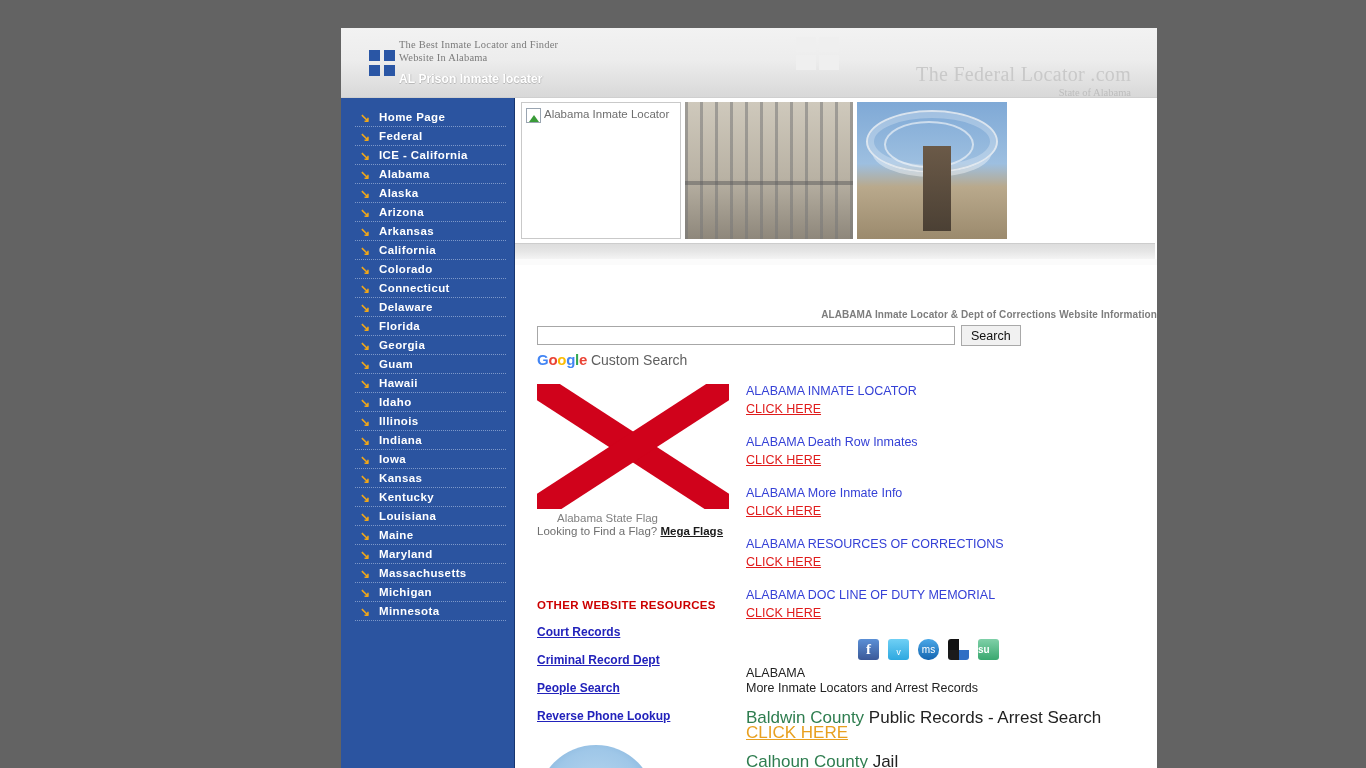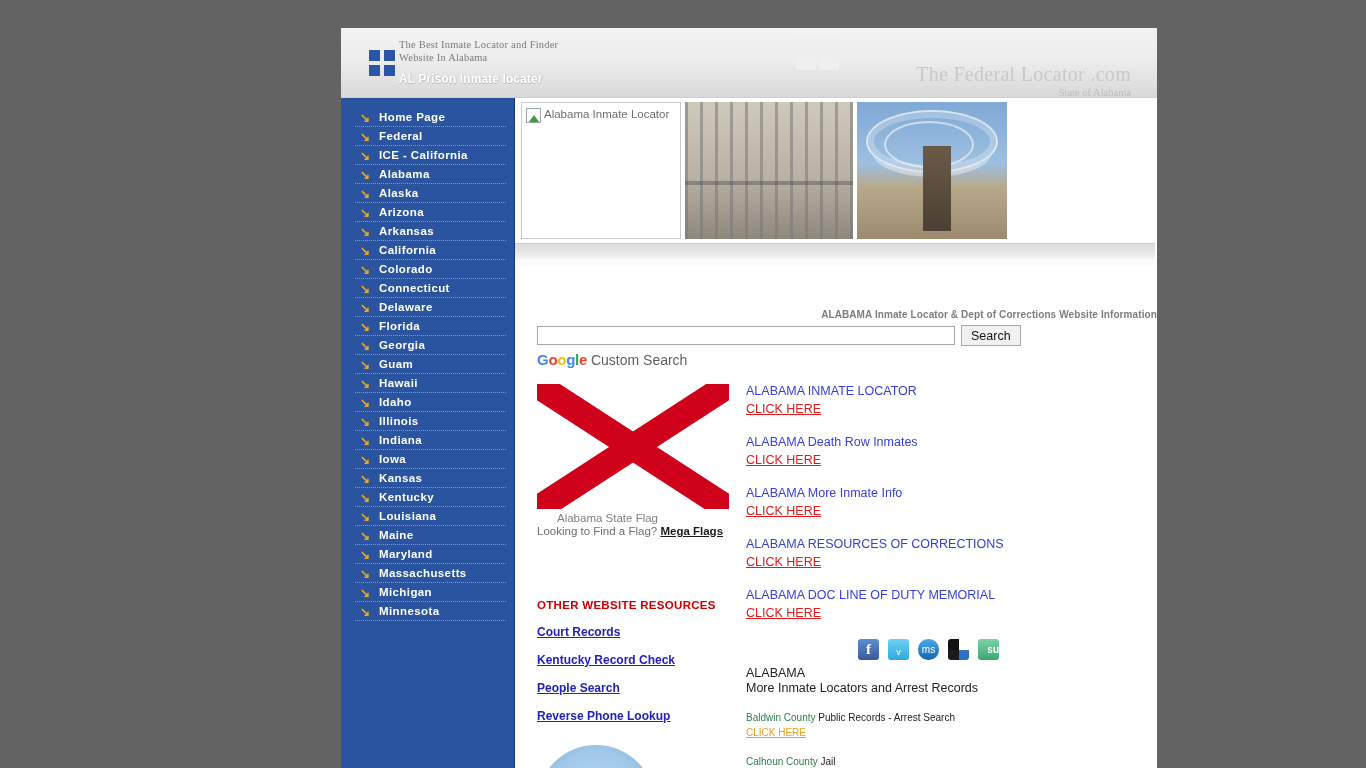--- a/index.html
+++ b/index.html
@@ -214,24 +214,24 @@
   .soc { width: 21px; height: 21px; border-radius: 3px; position: relative; }
   .soc-fb { background: linear-gradient(#5b8fd6,#3b5998); color:#fff; font-family:"Liberation Serif",serif; font-weight:bold; font-size:15px; text-align:center; line-height:21px; }
   .soc-tw { background: linear-gradient(#6fd0f5,#2ea8e0); color:#fff; font-size:13px; text-align:center; line-height:21px; }
   .soc-ms { background: linear-gradient(#4aa8e8,#1565b0); color:#fff; font-size:10px; text-align:center; line-height:21px;border-radius:10px; }
   .soc-dl { background:#fff; overflow:hidden; }
   .soc-dl i { position:absolute; width:50%; height:50%; }
   .soc-dl i:nth-child(1){left:0;top:0;background:#111}
   .soc-dl i:nth-child(2){left:50%;top:0;background:#fff}
   .soc-dl i:nth-child(3){left:0;top:50%;background:#1b1b1b}
   .soc-dl i:nth-child(4){left:50%;top:50%;background:#2f6fc4}
-  .soc-su { background: linear-gradient(#7fd0a8,#3aa86f); color:#fff; font-size:10px; font-weight:bold; text-align:right; line-height:21px; }
+  .soc-su { background: linear-gradient(#7fd0a8,#3aa86f); color:#fff; font-size:10px; font-weight:bold; text-align:left; line-height:21px; }
 
   .al-head { font-size: 12.5px; color: #222; line-height: 15px; margin-bottom: 14px; }
-  .cty { margin-bottom: 14px; font-size: 10px; line-height: 15px; }
+  .cty { margin-bottom: 14px; font-size: 17px; line-height: 15px; }
   .cty-name { color: #2e7d4f; }
   .cty-rest { color: #222; }
   .cty-click { color: #e8a020; text-decoration: underline; cursor:pointer; }
 </style>
 </head>
 <body>
 
 <div id="page">
 
   <div id="header">
@@ -407,21 +407,21 @@
           <div class="flag"></div>
           <div class="flag-cap">Alabama State Flag</div>
           <div class="flag-cap2">
             <span>Looking to Find a Flag?</span>
             <a href="#">Mega Flags</a>
           </div>
 
           <div class="res-title">OTHER WEBSITE RESOURCES</div>
           <div>
               <a class="res-link" href="#">Court Records</a>
-              <a class="res-link" href="#">Kentucky Record Check</a>
+              <a class="res-link" href="#">Criminal Record Dept</a>
               <a class="res-link" href="#">People Search</a>
               <a class="res-link" href="#">Reverse Phone Lookup</a>
             </div>
 
           <div class="seal">
             
           </div>
         </div>
 
         <div id="colRight">

